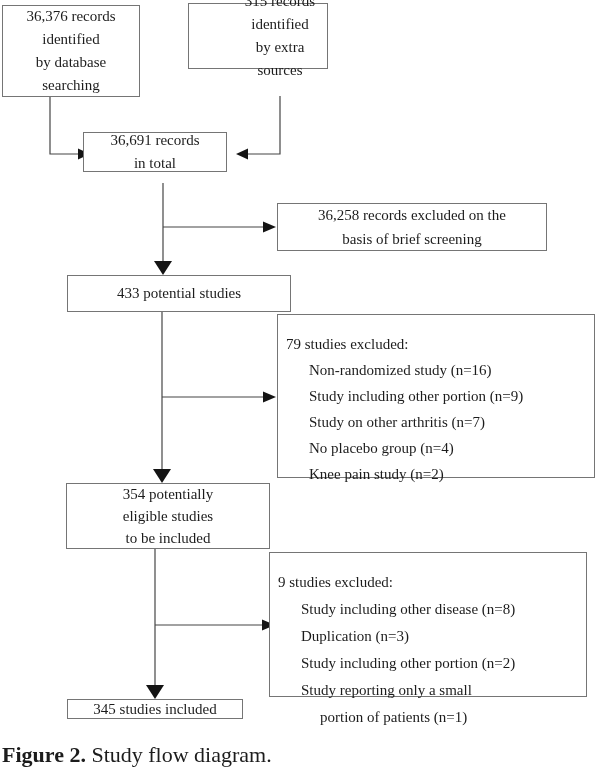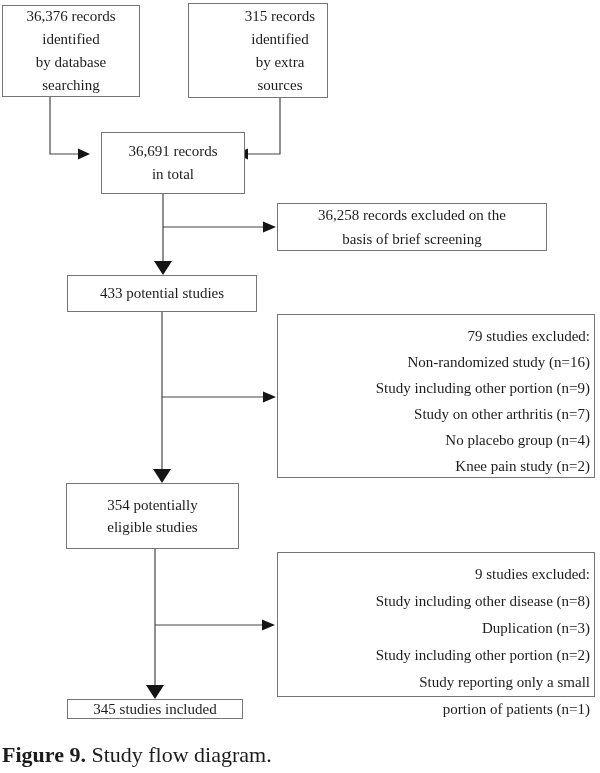--- a/index.html
+++ b/index.html
@@ -24,33 +24,32 @@
   .box{
     position:absolute;background:var(--background);
     border:1px solid var(--border);
     font-size:15px;line-height:23px;
     display:flex;flex-direction:column;justify-content:center;
     text-align:center;
   }
   .box span{display:block;}
 
   .box-a{left:2px;top:5px;width:138px;height:92px;}
-  .box-b{left:188px;top:3px;width:140px;height:95px;padding-left:44px;}
-  .box-c{left:101px;top:132px;width:144px;height:62px;text-align:center;}
+  .box-b{left:188px;top:3px;width:140px;height:66px;padding-left:44px;}
+  .box-c{left:83px;top:132px;width:144px;height:40px;text-align:center;}
   .box-d{left:277px;top:203px;width:270px;height:48px;line-height:24px;}
-  .box-e{left:67px;top:275px;width:190px;height:37px;}
+  .box-e{left:67px;top:275px;width:224px;height:37px;}
   .box-f{left:277px;top:314px;width:318px;height:164px;line-height:26px;}
-  .box-g{left:66px;top:483px;width:173px;height:66px;line-height:22px;}
-  .box-h{left:277px;top:552px;width:318px;height:145px;line-height:27px;}
+  .box-g{left:66px;top:483px;width:204px;height:66px;line-height:22px;}
+  .box-h{left:269px;top:552px;width:318px;height:145px;line-height:27px;}
   .box-i{left:67px;top:699px;width:176px;height:20px;}
 
   .box.list{
     text-align:left;justify-content:flex-start;
-    padding:8px 4px 0 8px;
-    align-items:flex-end;
+    padding:16px 4px 0 8px;
   }
   .box.list .item{padding-left:23px;}
   .box.list .item.wrap{padding-left:42px;}
 
   .caption{
     position:absolute;left:2px;top:741px;width:590px;
     font-size:22px;line-height:28px;text-align:left;
   }
   .caption b{font-weight:bold;}
 </style>
@@ -116,33 +115,34 @@
     <span class="item">Non-randomized study (n=16)</span>
     <span class="item">Study including other portion (n=9)</span>
     <span class="item">Study on other arthritis (n=7)</span>
     <span class="item">No placebo group (n=4)</span>
     <span class="item">Knee pain study (n=2)</span>
   </div>
 
   <div class="box box-g">
     <span>354 potentially</span>
     <span>eligible studies</span>
+    <span>to be included</span>
   </div>
 
   <div class="box box-h list">
     <span>9 studies excluded:</span>
     <span class="item">Study including other disease (n=8)</span>
     <span class="item">Duplication (n=3)</span>
     <span class="item">Study including other portion (n=2)</span>
     <span class="item">Study reporting only a small</span>
     <span class="item wrap">portion of patients (n=1)</span>
   </div>
 
   <div class="box box-i">
     <span>345 studies included</span>
   </div>
 
   <div class="caption">
-    <b>Figure 9.</b>
+    <b>Figure 2.</b>
     <span>Study flow diagram.</span>
   </div>
 
 </div>
 
 </body></html>

